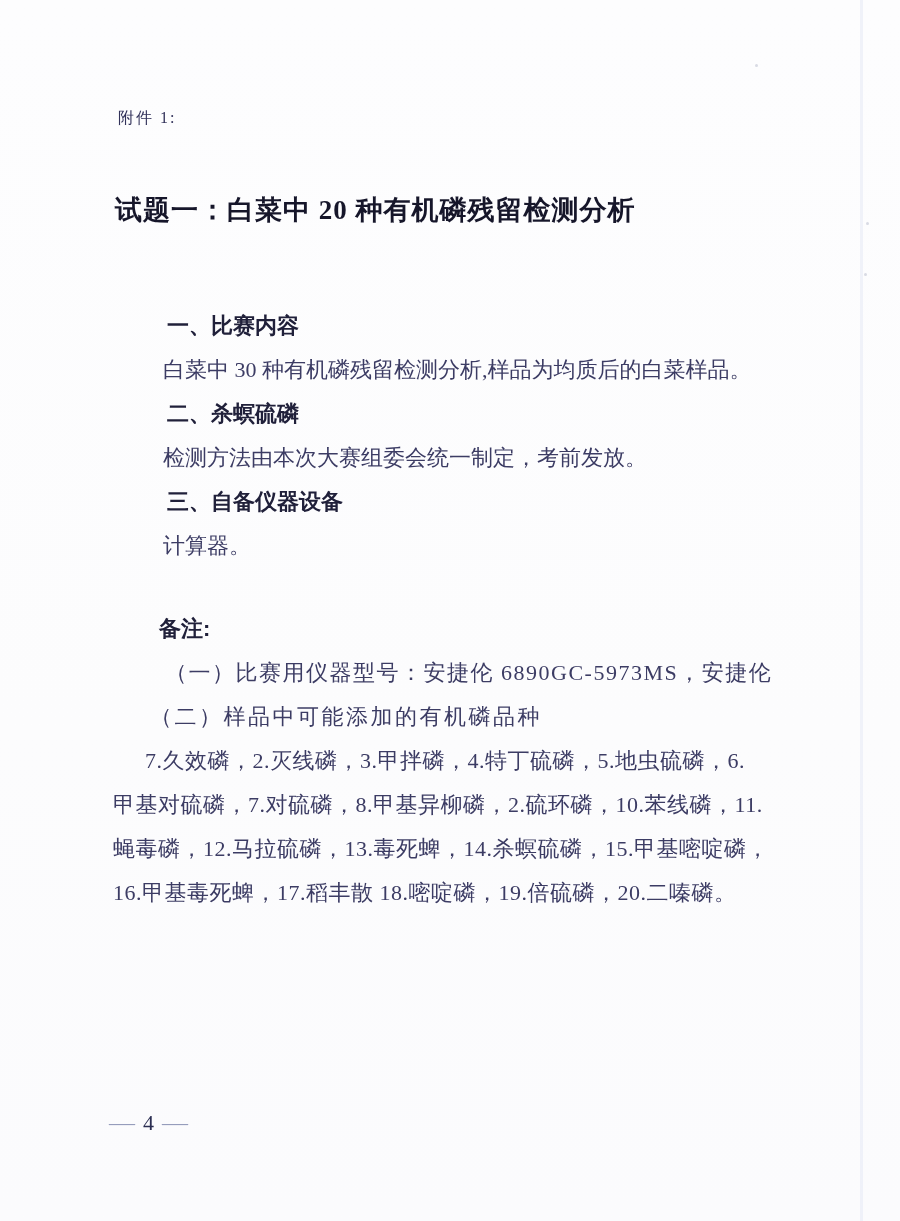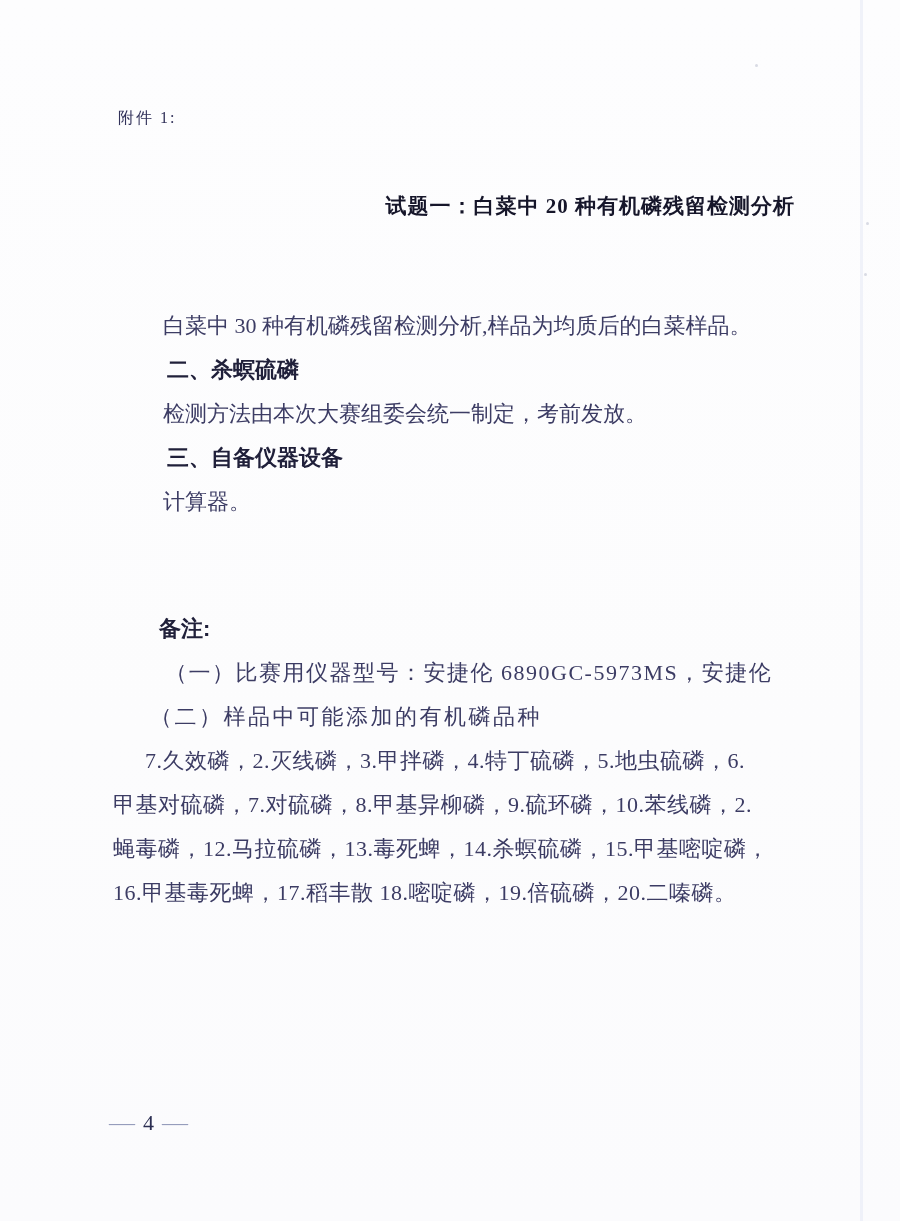--- a/index.html
+++ b/index.html
@@ -22,22 +22,22 @@
   .speck {
     position: absolute; width: 3px; height: 3px; border-radius: 50%;
     background: #c9ccd8; opacity: .7;
   }
   .attachment {
     position: absolute; left: 118px; top: 108px;
     font-size: 16px; color: #32325a; letter-spacing: 2px;
   }
   .title {
     position: absolute; left: 115px; top: 192px; width: 680px;
-    text-align: right;
-    font-size: 21px; font-weight: bold; color: #16162a;
+    text-align: left;
+    font-size: 27px; font-weight: bold; color: #16162a;
     font-family: "Liberation Serif", serif;
     letter-spacing: 1px;
     margin: 0;
   }
   .sections {
     position: absolute; left: 115px; top: 304px; width: 690px;
   }
   .notes {
     position: absolute; left: 113px; top: 607px; width: 692px;
   }
@@ -75,33 +75,34 @@
   <div class="scan-line"></div>
   <div class="speck" style="left:755px; top:64px;"></div>
   <div class="speck" style="left:866px; top:222px;"></div>
   <div class="speck" style="left:864px; top:273px;"></div>
 
   <div class="attachment">附件 1:</div>
 
   <h1 class="title">试题一：白菜中 20 种有机磷残留检测分析</h1>
 
   <div class="sections">
+    <p class="heading">一、比赛内容</p>
     <p class="body-indent">白菜中 30 种有机磷残留检测分析,样品为均质后的白菜样品。</p>
     <p class="heading">二、杀螟硫磷</p>
     <p class="body-indent">检测方法由本次大赛组委会统一制定，考前发放。</p>
     <p class="heading">三、自备仪器设备</p>
     <p class="body-indent">计算器。</p>
   </div>
 
   <div class="notes">
     <p class="heading">备注:</p>
     <p class="note-item-a">（一）比赛用仪器型号：安捷伦 6890GC-5973MS，安捷伦</p>
     <p class="note-item-b">（二）样品中可能添加的有机磷品种</p>
     <p class="list-first">7.久效磷，2.灭线磷，3.甲拌磷，4.特丁硫磷，5.地虫硫磷，6.</p>
-    <p class="list-wrap">甲基对硫磷，7.对硫磷，8.甲基异柳磷，9.硫环磷，10.苯线磷，2.</p>
+    <p class="list-wrap">甲基对硫磷，7.对硫磷，8.甲基异柳磷，2.硫环磷，10.苯线磷，11.</p>
     <p class="list-wrap">蝇毒磷，12.马拉硫磷，13.毒死蜱，14.杀螟硫磷，15.甲基嘧啶磷，</p>
     <p class="list-wrap">16.甲基毒死蜱，17.稻丰散 18.嘧啶磷，19.倍硫磷，20.二嗪磷。</p>
   </div>
 
   <div class="footer">
     <span class="dash">—</span>
     <span class="num">4</span>
     <span class="dash">—</span>
   </div>
 

